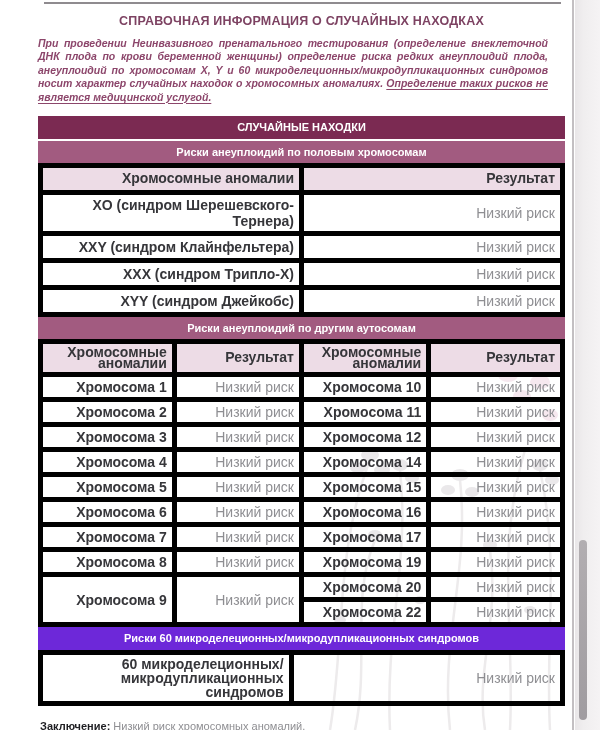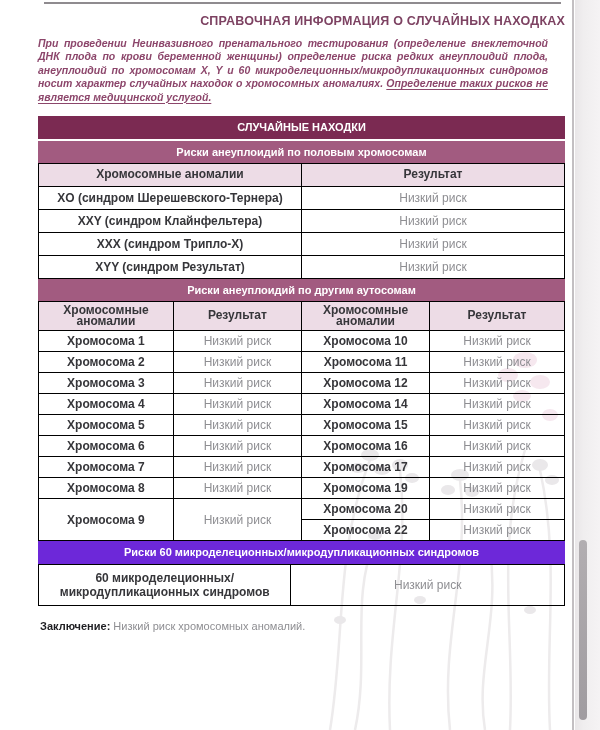--- a/index.html
+++ b/index.html
@@ -13,36 +13,36 @@
   .edge-thumb{position:absolute;top:540px;left:579px;width:8px;height:180px;border-radius:5px;
     background:linear-gradient(to bottom,#b2aeb1,#a09ca0);}
 
   .top-rule{position:absolute;top:2px;left:44px;width:517px;height:2px;background:#8f8b8f;}
 
   
   .watermark{position:absolute;right:30px;bottom:0;z-index:0;pointer-events:none;}
 
   .content{position:absolute;top:0;left:38px;width:527px;z-index:1;}
 
-  .title{margin:14px 0 0 0;text-align:right;font-size:12.5px;font-weight:bold;
+  .title{margin:14px 0 0 0;text-align:center;font-size:12.5px;font-weight:bold;
     color:#7d4262;letter-spacing:.2px;}
 
   .intro{margin:9px 17px 0 0;font-size:10.5px;font-style:italic;font-weight:600;
     color:#8c466b;line-height:13.4px;text-align:justify;}
   .intro .u{text-decoration:underline;text-underline-offset:2px;}
 
   .band{height:23px;line-height:23px;text-align:center;color:#ffffff;
     font-weight:bold;font-size:11px;}
   .band.dark{background:#7b2a52;margin-top:12px;margin-bottom:2px;}
   .band.mid{background:#a25b80;height:22px;line-height:22px;}
   .band.micro{background:#6d28d9;}
 
   table{width:100%;border-collapse:collapse;table-layout:fixed;}
-  th,td{border:1px solid #000000;text-align:center;vertical-align:middle;
-    font-size:12px;padding:2px 5px;}
+  th,td{border:5px solid #000000;text-align:right;vertical-align:middle;
+    font-size:14px;padding:2px 5px;}
   thead th{background:#eddce6;color:#36363a;font-weight:bold;line-height:11.5px;}
   td.label{color:#36363a;font-weight:bold;}
   td.result{color:#8e8e92;font-weight:normal;}
 
   .t1 thead th{height:18px;}
   .t1 td{height:18px;}
   .t2 thead th{height:24px;}
   .t2 td{height:16px;}
   .t3 td{height:36px;}
   .t3 td.label{white-space:pre-line;line-height:14px;}
@@ -119,21 +119,21 @@
           </tr>
           <tr>
             <td class="label">XXY (синдром Клайнфельтера)</td>
             <td class="result">Низкий риск</td>
           </tr>
           <tr>
             <td class="label">XXX (синдром Трипло-X)</td>
             <td class="result">Низкий риск</td>
           </tr>
           <tr>
-            <td class="label">XYY (синдром Результат)</td>
+            <td class="label">XYY (синдром Джейкобс)</td>
             <td class="result">Низкий риск</td>
           </tr>
         </tbody>
     </table>
 
     <div class="band mid" style="margin-top:0">Риски анеуплоидий по другим аутосомам</div>
 
     <table class="t2">
       <thead>
         <tr>

